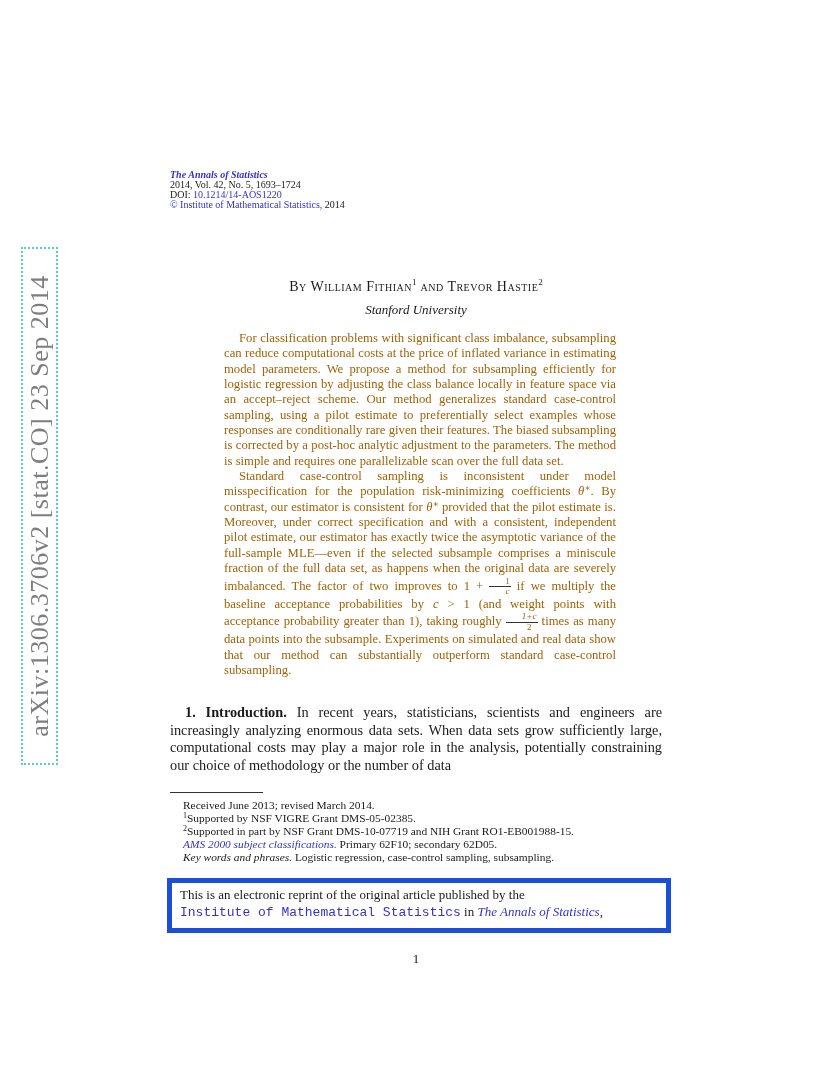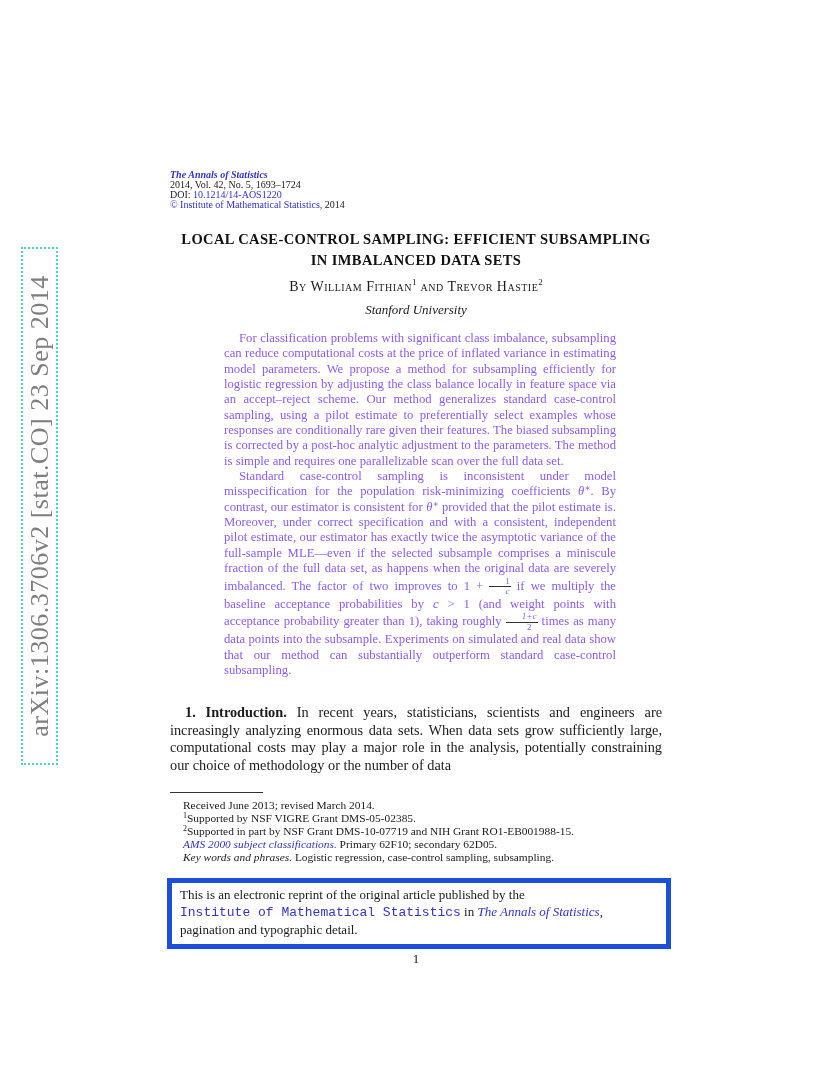--- a/index.html
+++ b/index.html
@@ -24,21 +24,21 @@
   .blue{color:#3232c8;}
   .jtitle-link{color:#3232c8;font-style:italic;font-weight:bold;}
   
   .col{position:absolute;left:170px;width:492px;}
   .title{top:229px;text-align:center;font-weight:bold;font-size:14.5px;line-height:21px;letter-spacing:0.4px;color:#111;}
   .authors{top:279px;text-align:center;font-size:14px;}
   .smallcaps{font-variant:small-caps;letter-spacing:0.5px;text-align:right;}
   .authors sup{font-size:9px;vertical-align:6px;line-height:0;}
   .affil{top:302px;text-align:center;font-style:italic;font-size:13px;}
   
-  .abstract{position:absolute;left:224px;width:392px;top:331px;font-size:12.7px;line-height:15.35px;text-align:justify;color:#8b5cf6;}
+  .abstract{position:absolute;left:224px;width:392px;top:331px;font-size:12.7px;line-height:15.35px;text-align:justify;color:#a16207;}
   .abstract p{margin:0;text-indent:15px;}
   .mi{font-style:italic;}
   sup.star{font-size:9px;vertical-align:4px;line-height:0;}
   .frac{display:inline-block;text-align:center;vertical-align:-0.5em;line-height:1.05;font-size:0.72em;}
   .frac .num{display:block;padding:0 1px;}
   .frac .den{display:block;border-top:1px solid #333;padding:0 1px;}
   
   .intro{top:704px;font-size:14.3px;line-height:17.6px;text-align:justify;}
   .intro p{margin:0;text-indent:15px;}
   .intro .sechead{font-weight:bold;}
@@ -67,24 +67,20 @@
     <span class="watermark-text">arXiv:1306.3706v2  [stat.CO]  23 Sep 2014</span>
   </div>
 
   <div class="jheader">
     <div class="row jtitle-link">The Annals of Statistics</div>
     <div class="row">2014, Vol. 42, No. 5, 1693–1724</div>
     <div class="row"><span>DOI: </span><span class="blue">10.1214/14-AOS1220</span></div>
     <div class="row"><span class="blue">© Institute of Mathematical Statistics,</span><span> 2014</span></div>
   </div>
 
-  <div class="col title">
-    <div>LOCAL CASE-CONTROL SAMPLING: EFFICIENT SUBSAMPLING</div>
-    <div>IN IMBALANCED DATA SETS</div>
-  </div>
 
   <div class="col authors">
     <span class="smallcaps">By </span><span class="smallcaps">William Fithian</span><sup>1</sup><span class="smallcaps"> and </span><span class="smallcaps">Trevor Hastie</span><sup>2</sup>
   </div>
 
   <div class="col affil">Stanford University</div>
 
   <div class="abstract">
     <p>For classification problems with significant class imbalance, subsampling can reduce computational costs at the price of inflated variance in estimating model parameters. We propose a method for subsampling efficiently for logistic regression by adjusting the class balance locally in feature space via an accept–reject scheme. Our method generalizes standard case-control sampling, using a pilot estimate to preferentially select examples whose responses are conditionally rare given their features. The biased subsampling is corrected by a post-hoc analytic adjustment to the parameters. The method is simple and requires one parallelizable scan over the full data set.</p>
     <p><span>Standard case-control sampling is inconsistent under model misspecification for the population risk-minimizing coefficients </span><span class="mi">θ</span><sup class="star">∗</sup><span>. By contrast, our estimator is consistent for </span><span class="mi">θ</span><sup class="star">∗</sup><span> provided that the pilot estimate is. Moreover, under correct specification and with a consistent, independent pilot estimate, our estimator has exactly twice the asymptotic variance of the full-sample MLE—even if the selected subsample comprises a miniscule fraction of the full data set, as happens when the original data are severely imbalanced. The factor of two improves to 1 + </span><span class="frac"><span class="num">1</span><span class="den mi">c</span></span><span> if we multiply the baseline acceptance probabilities by </span><span class="mi">c</span><span> &gt; 1 (and weight points with acceptance probability greater than 1), taking roughly </span><span class="frac"><span class="num mi">1+c</span><span class="den">2</span></span><span> times as many data points into the subsample. Experiments on simulated and real data show that our method can substantially outperform standard case-control subsampling.</span></p>
@@ -100,18 +96,17 @@
     <div class="fnline">Received June 2013; revised March 2014.</div>
     <div class="fnline"><sup>1</sup><span>Supported by NSF VIGRE Grant DMS-05-02385.</span></div>
     <div class="fnline"><sup>2</sup><span>Supported in part by NSF Grant DMS-10-07719 and NIH Grant RO1-EB001988-15.</span></div>
     <div class="fnline"><span class="blueit">AMS 2000 subject classifications.</span><span> Primary 62F10; secondary 62D05.</span></div>
     <div class="fnline"><span class="it">Key words and phrases.</span><span> Logistic regression, case-control sampling, subsampling.</span></div>
   </div>
 
   <div class="reprint">
     <div>This is an electronic reprint of the original article published by the</div>
     <div><span class="bluelink">Institute of Mathematical Statistics</span><span> in </span><span class="blueit">The Annals of Statistics</span><span>,</span></div>
-    <div>pagination and typographic detail.</div>
   </div>
 
   <div class="col pagenum">1</div>
 
 </div>
 
 </body></html>

